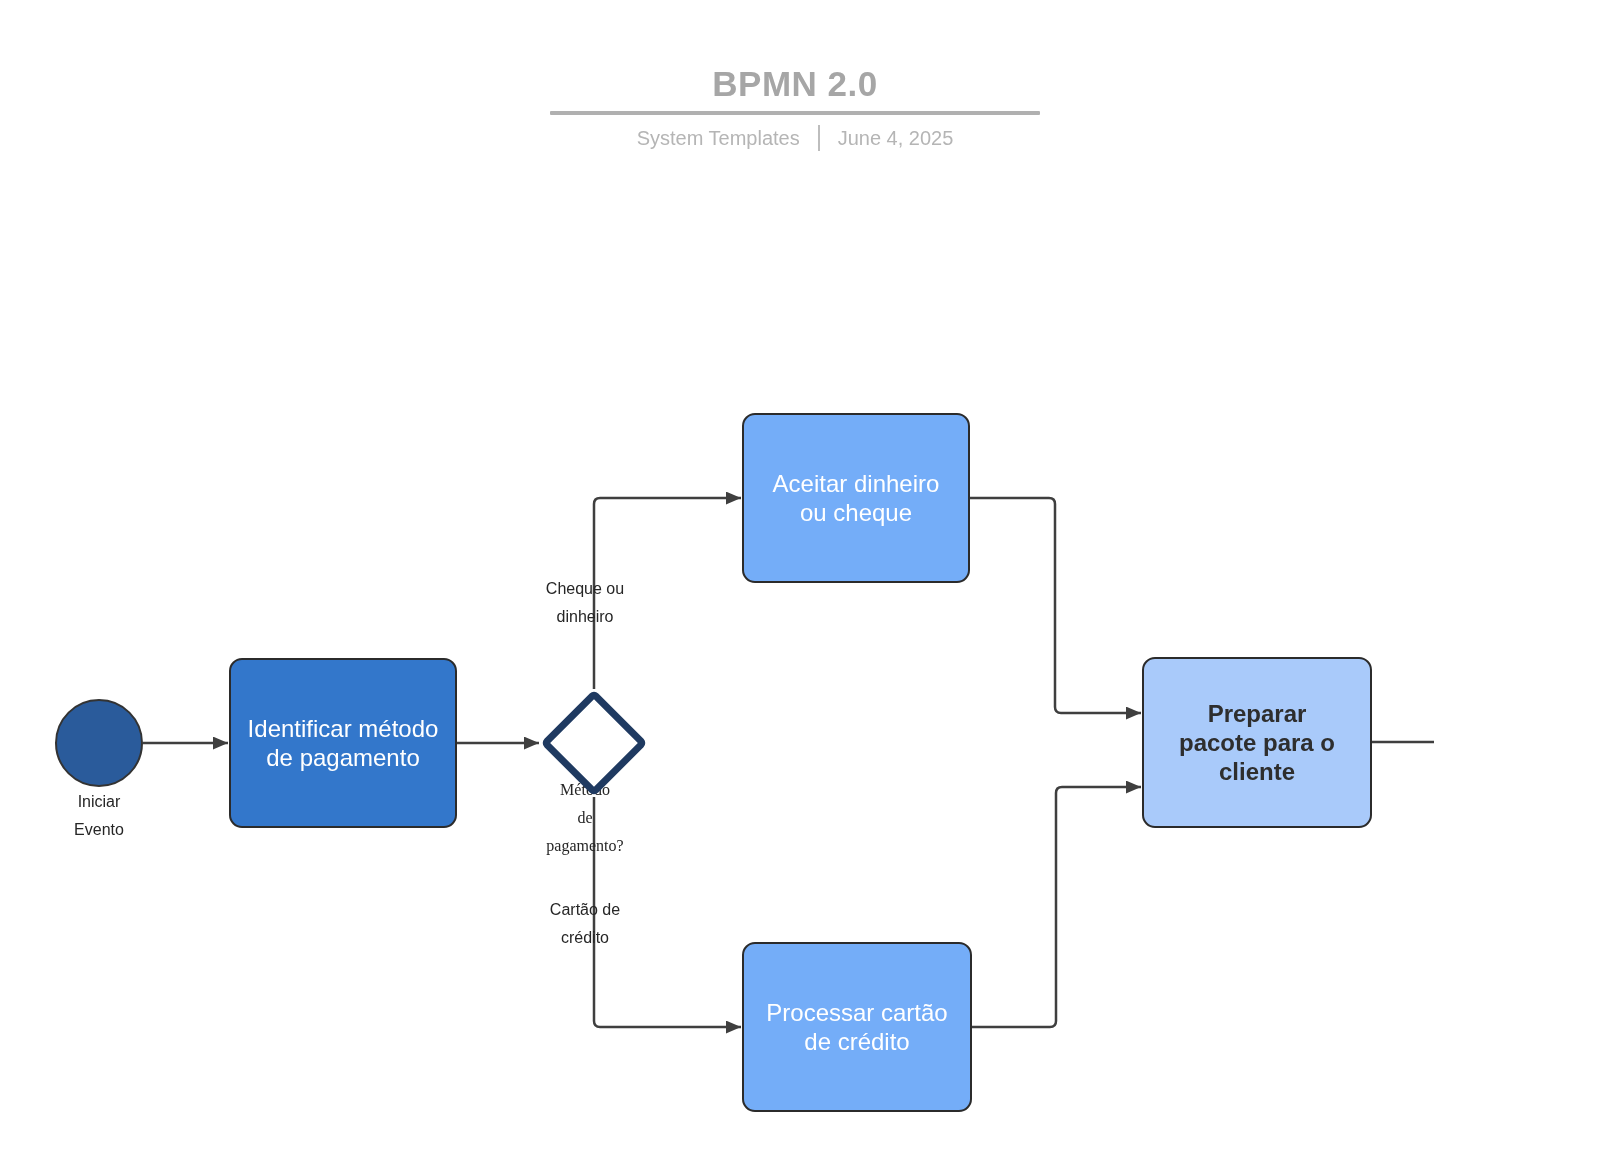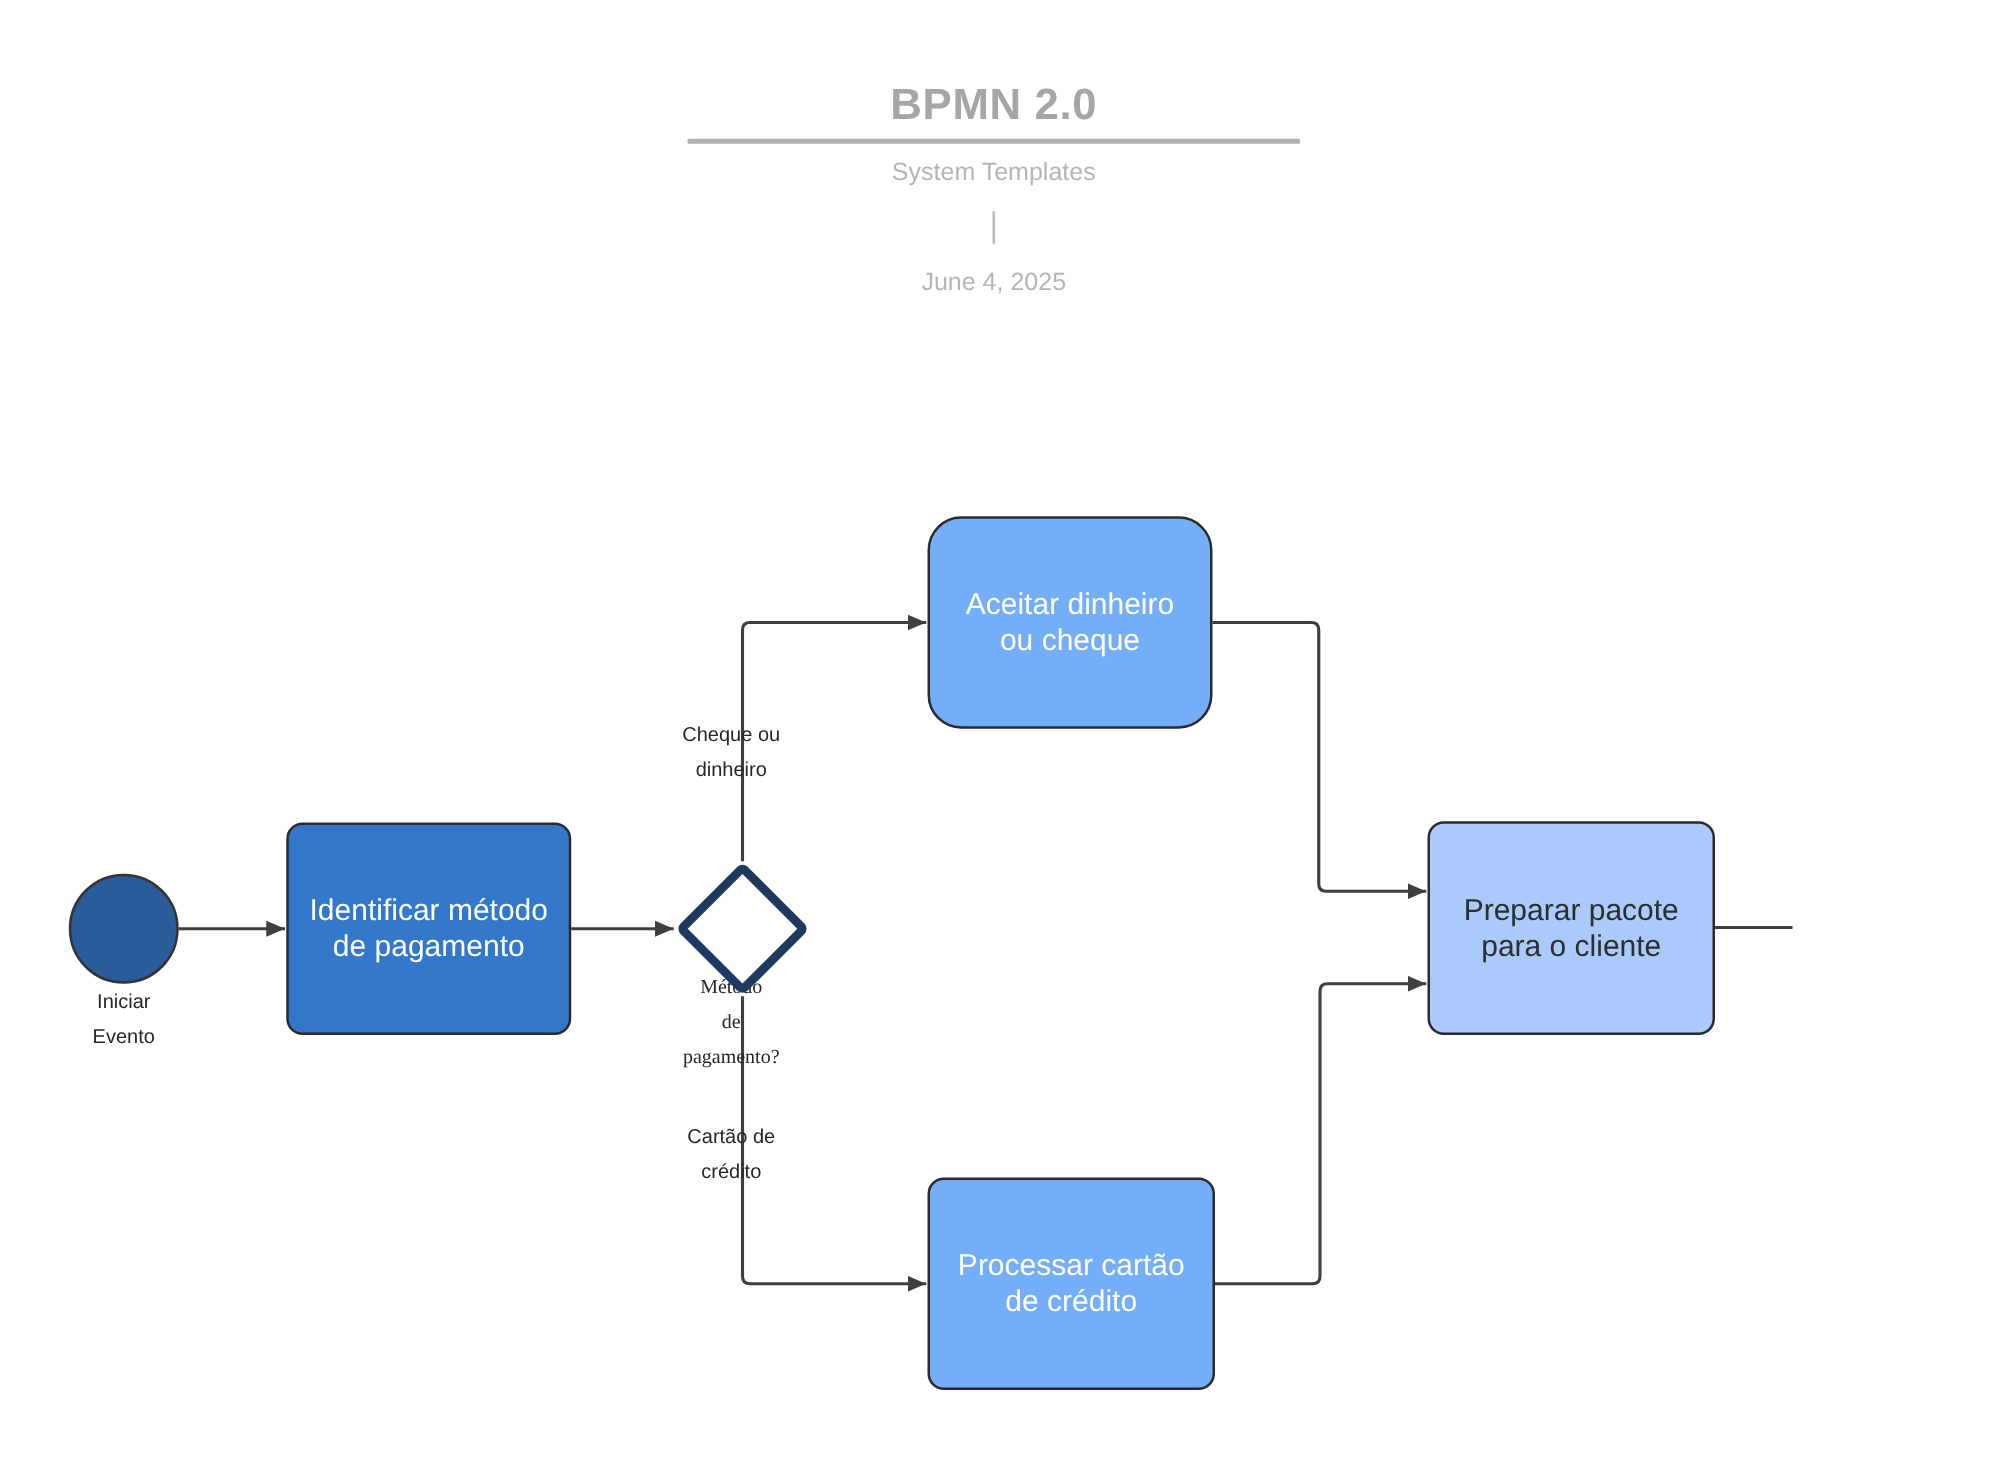--- a/index.html
+++ b/index.html
@@ -16,21 +16,21 @@
   .header-title{
     font-size:35px;font-weight:700;letter-spacing:.5px;
     color:var(--title-gray);line-height:40px;
   }
   .header-divider{
     width:490px;height:4px;background:var(--divider-gray);
     margin:7px auto 0 auto;border-radius:1px;
   }
   .header-sub{
     margin-top:10px;display:flex;align-items:center;justify-content:center;
-    gap:18px;font-size:20px;line-height:26px;color:var(--subtitle-gray);flex-direction:column;
+    gap:18px;font-size:20px;line-height:26px;color:var(--subtitle-gray);
   }
   .header-sub-sep{width:2px;height:26px;background:#bdbdbd;}
 
   
   svg.wires{position:absolute;left:0;top:0;z-index:1;}
   .connector{fill:none;stroke:var(--connector);stroke-width:2.5px;}
   #arrowhead path{fill:var(--connector);}
 
   
   .node{position:absolute;box-sizing:border-box;z-index:3;}
@@ -39,23 +39,23 @@
     left:55px;top:699px;width:88px;height:88px;border-radius:50%;
     background:var(--start-event-fill);border:2px solid #333333;
   }
 
   .task{
     border:2px solid var(--node-border);border-radius:13px;
     display:flex;align-items:center;justify-content:center;
     text-align:center;font-size:24px;line-height:29px;
   }
   .task-identify {left:229px;top:658px;width:228px;height:170px;background:var(--task-primary-fill);color:var(--task-text-light);padding:12px 4px;}
-  .task-accept  {left:742px;top:413px;width:228px;height:170px;background:var(--task-secondary-fill);color:var(--task-text-light);padding:0 16px;border-radius:27px;}
+  .task-accept  {left:742px;top:413px;width:228px;height:170px;background:var(--task-secondary-fill);color:var(--task-text-light);padding:0 16px;}
   .task-process {left:742px;top:942px;width:230px;height:170px;background:var(--task-secondary-fill);color:var(--task-text-light);padding:0 14px;}
-  .task-prepare {left:1142px;top:657px;width:230px;height:171px;background:var(--task-tertiary-fill);color:var(--task-text-dark);padding:0 14px;}
+  .task-prepare {left:1142px;top:657px;width:230px;height:171px;background:var(--task-tertiary-fill);color:var(--task-text-dark);padding:0 28px;font-weight:bold;}
 
   .gateway{
     left:556px;top:705px;width:76px;height:76px;
     background:#ffffff;border:7px solid var(--gateway-border);
     border-radius:6px;transform:rotate(45deg);
   }
 
   .event-end{
     left:1453px;top:697px;width:90px;height:90px;border-radius:50%;
     background:var(--end-event-inner-ring);border:8px solid var(--end-event-ring);

